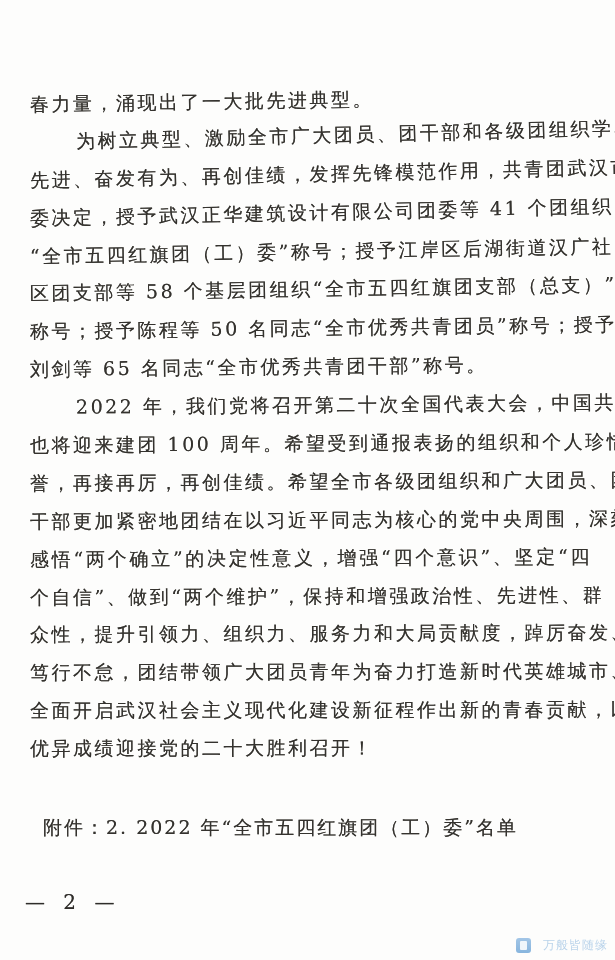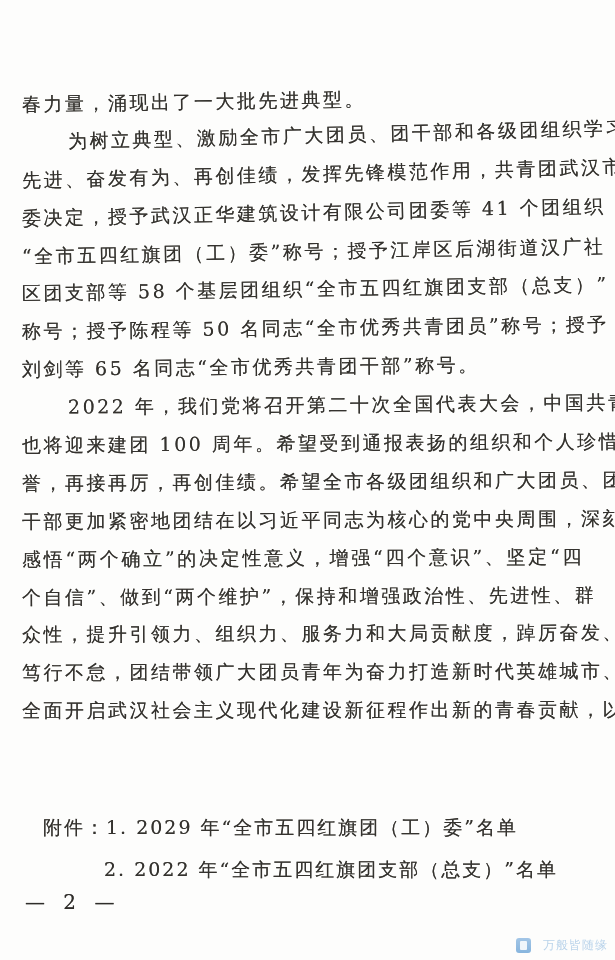--- a/index.html
+++ b/index.html
@@ -10,21 +10,21 @@
   .page {
     position: relative;
     width: 615px;
     height: 960px;
     background: #fdfdfc;
     overflow: hidden;
     font-family: "DejaVu Serif", serif;
   }
   .doc-body {
     position: absolute;
-    left: 22px;
+    left: 30px;
     top: 86px;
     width: 562px;
   }
   .line {
     height: 37.9px;
     line-height: 37.9px;
     font-size: 19px;
     color: #34322e;
     letter-spacing: 2.5px;
     white-space: nowrap;
@@ -116,28 +116,26 @@
       <div class="line noj" style="transform: rotate(-0.6deg);">刘剑等 65 名同志“全市优秀共青团干部”称号。</div>
       <div class="line indent" style="transform: rotate(-0.5deg);">2022 年，我们党将召开第二十次全国代表大会，中国共青团</div>
       <div class="line" style="transform: rotate(-0.4deg);">也将迎来建团 100 周年。希望受到通报表扬的组织和个人珍惜荣</div>
       <div class="line" style="transform: rotate(-0.35deg);">誉，再接再厉，再创佳绩。希望全市各级团组织和广大团员、团</div>
       <div class="line" style="transform: rotate(-0.3deg);">干部更加紧密地团结在以习近平同志为核心的党中央周围，深刻</div>
       <div class="line" style="transform: rotate(-0.3deg);">感悟“两个确立”的决定性意义，增强“四个意识”、坚定“四</div>
       <div class="line" style="transform: rotate(-0.25deg);">个自信”、做到“两个维护”，保持和增强政治性、先进性、群</div>
       <div class="line" style="transform: rotate(-0.2deg);">众性，提升引领力、组织力、服务力和大局贡献度，踔厉奋发、</div>
       <div class="line" style="transform: rotate(-0.15deg);">笃行不怠，团结带领广大团员青年为奋力打造新时代英雄城市、</div>
       <div class="line" style="transform: rotate(-0.1deg);">全面开启武汉社会主义现代化建设新征程作出新的青春贡献，以</div>
+      <div class="line noj" style="transform: rotate(-0.1deg);">优异成绩迎接党的二十大胜利召开！</div>
     </div>
 
   <div class="attachments">
     <div class="att-line first">
-      <span>附件：</span><span>1. 2029 年“全市五四红旗团（工）委”名单</span>
-    </div>
-    <div class="att-line second">
-      <span>2. 2022 年“全市五四红旗团支部（总支）”名单</span>
+      <span>附件：</span><span>2. 2022 年“全市五四红旗团（工）委”名单</span>
     </div>
   </div>
 
   <div class="page-number">— 2 —</div>
 
   <div class="watermark">
     <span class="wm-icon"></span>
     <span class="wm-text">万般皆随缘</span>
   </div>
 

